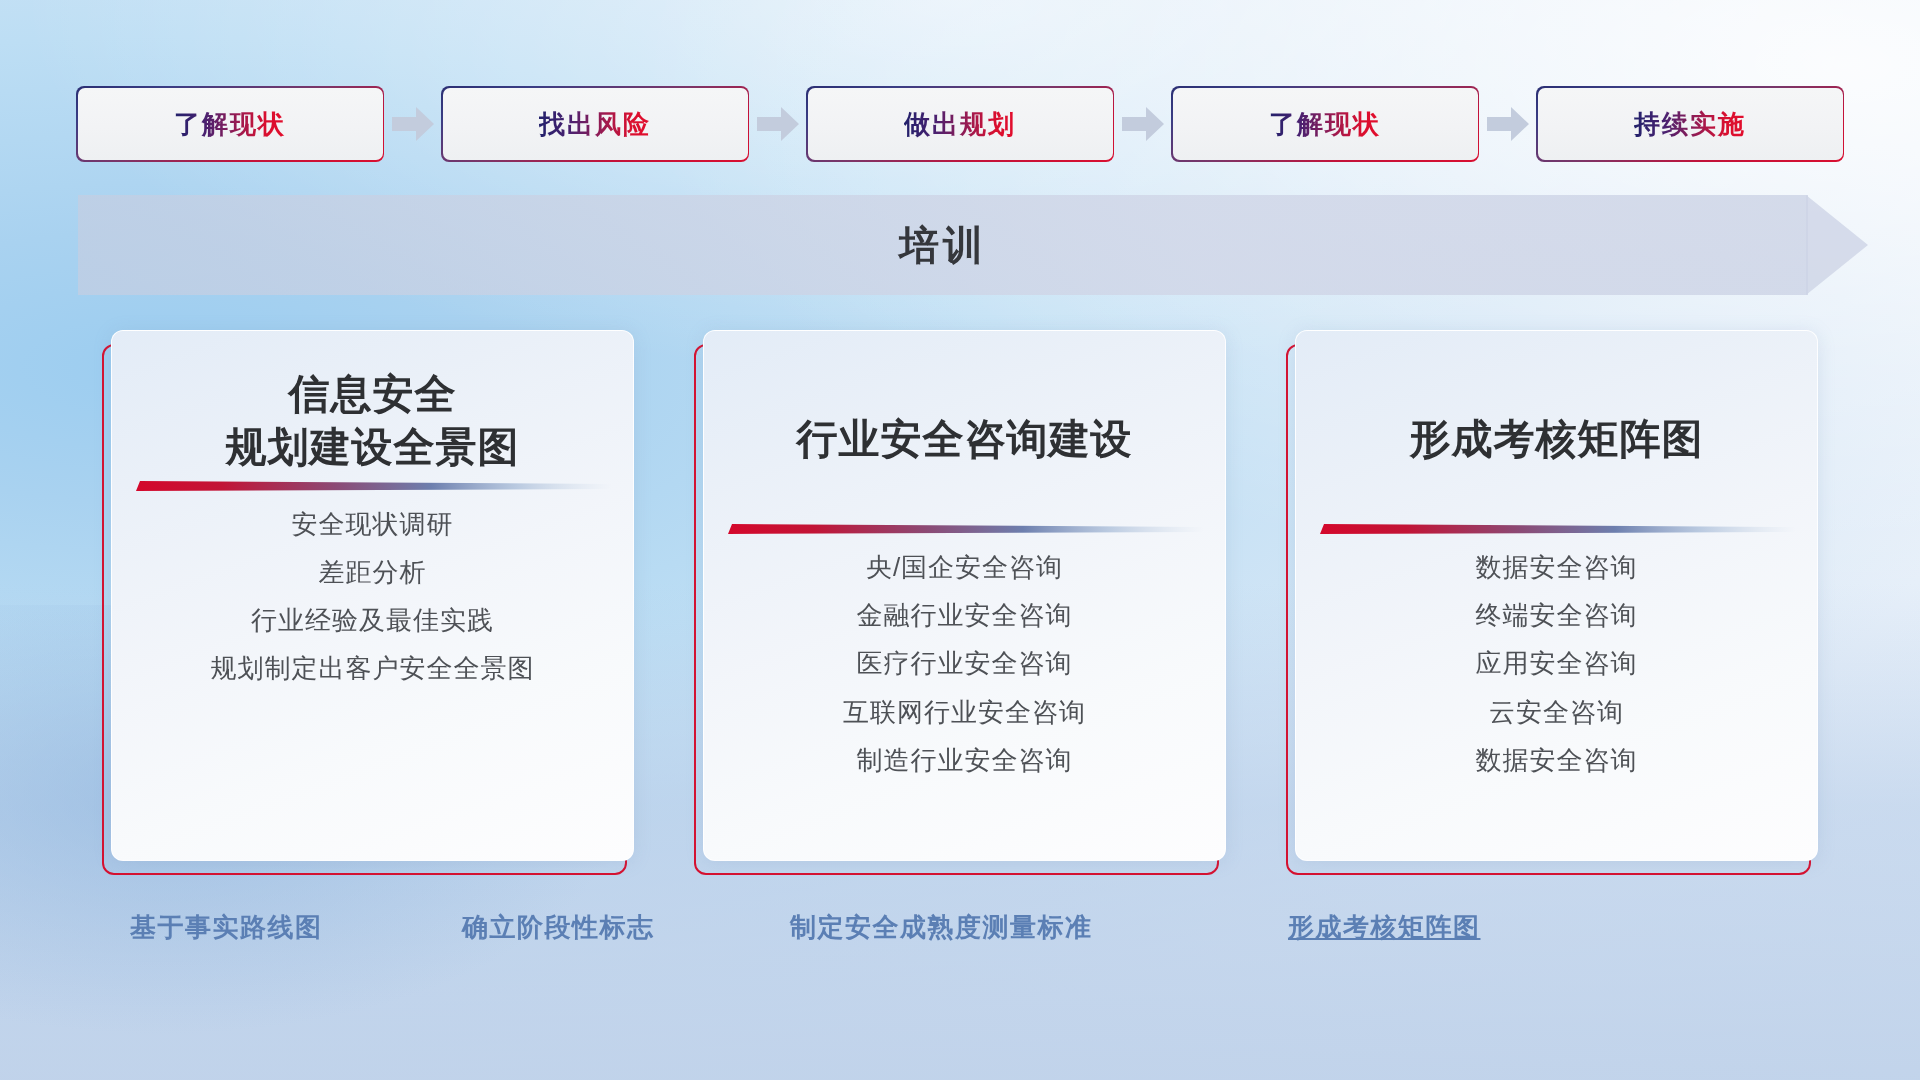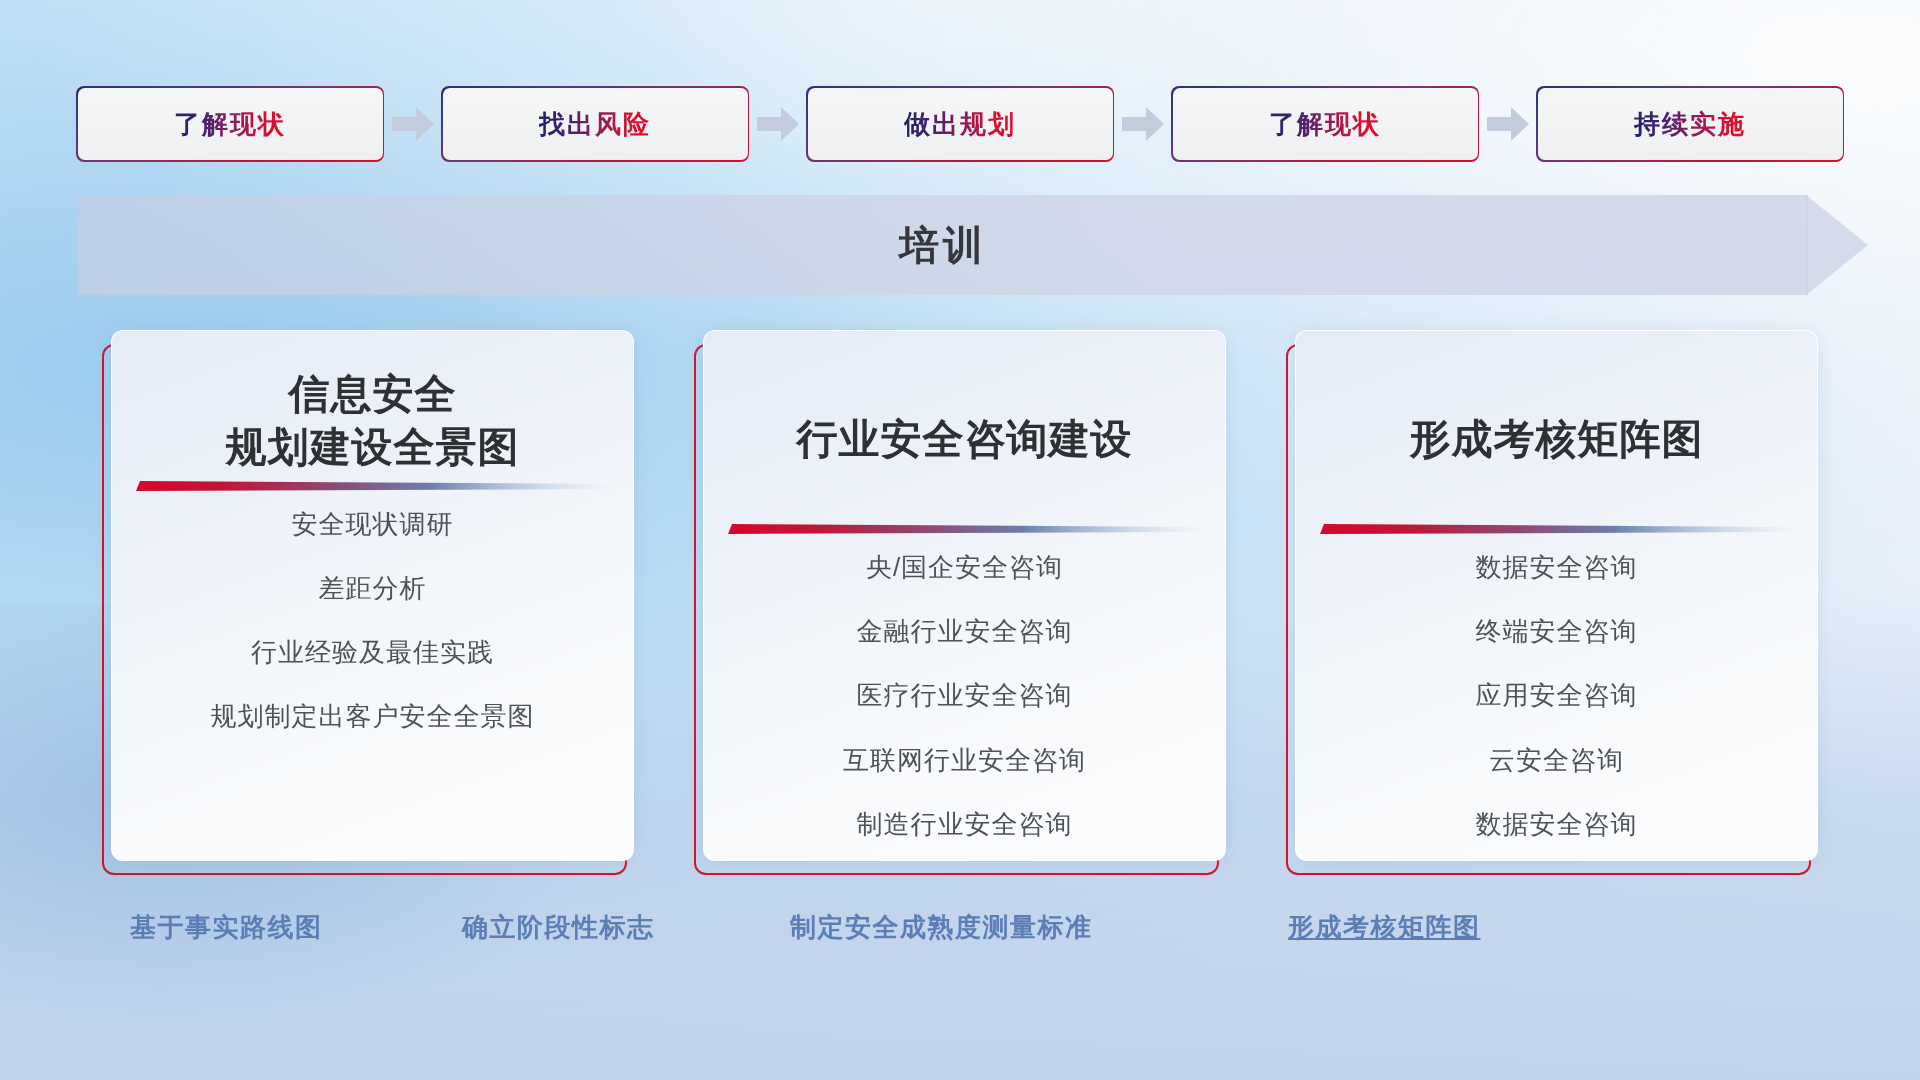--- a/index.html
+++ b/index.html
@@ -107,21 +107,21 @@
     font-size:41px; font-weight:700; line-height:1.30; letter-spacing:1px;
   }
   .card-title.two-line{ padding-top:37px; }
   .card-title.one-line{ padding-top:82px; }
   .card-divider{
     width:100%; height:22px; position:relative;
   }
   .card-divider svg{ position:absolute; left:0; top:0; }
   .card-list{
     margin-top:10px; width:100%;
-    display:flex; flex-direction:column; align-items:center; gap:29px;
+    display:flex; flex-direction:column; align-items:center; gap:13px;
   }
   .card-list .item{
     font-size:26px; color:#4e5156; letter-spacing:1px; line-height:1.35; font-weight:400;
   }
 
   
   #footer{
     position:absolute; left:0; top:910px; width:1920px; height:60px; z-index:4;
   }
   .foot{

